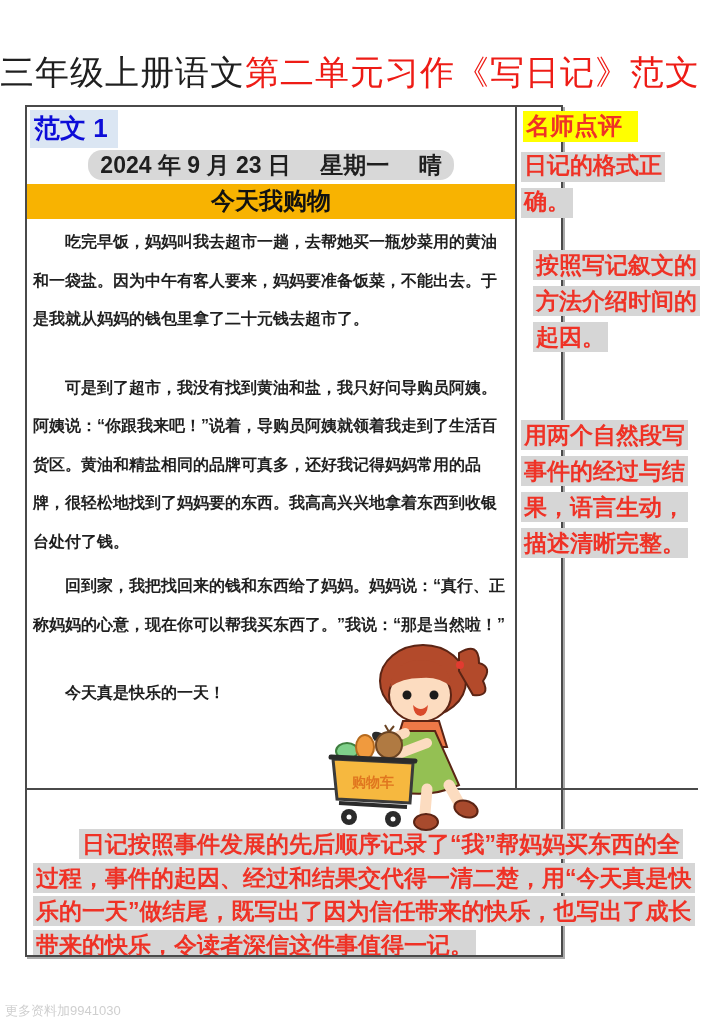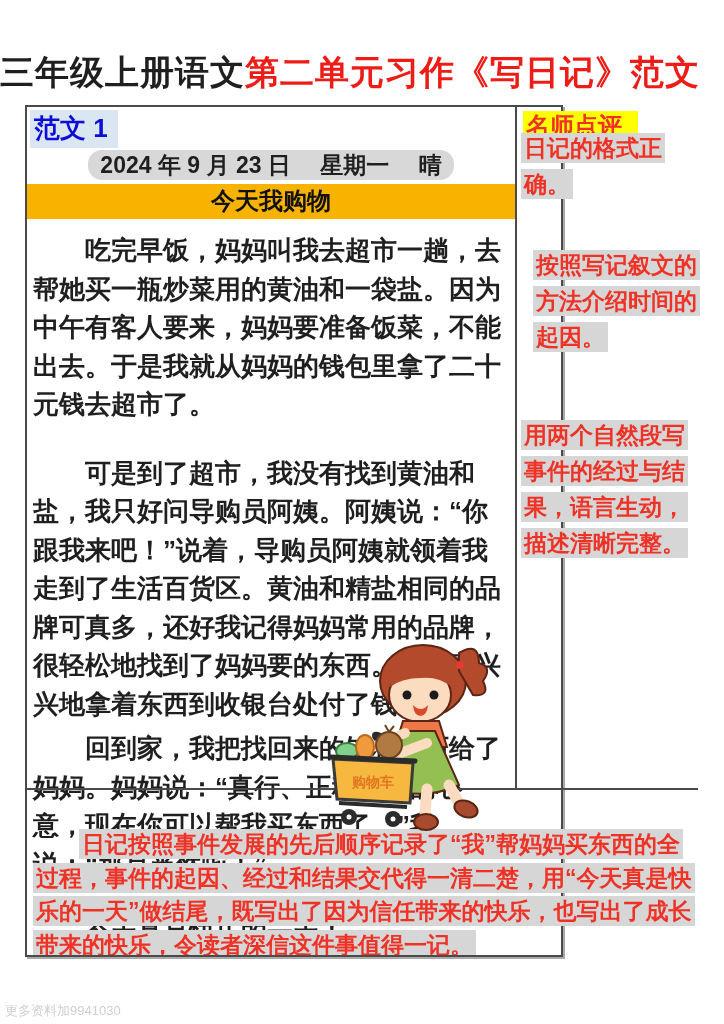--- a/index.html
+++ b/index.html
@@ -16,21 +16,21 @@
   }
   *{box-sizing:border-box;margin:0;padding:0;}
   html,body{width:724px;height:1024px;}
   body{
     position:relative;background:#ffffff;overflow:hidden;
     font-family:"Liberation Sans","DejaVu Sans",sans-serif;
     color:var(--body_text);
   }
   .page-title{
     position:absolute;top:50px;left:0;width:648px;text-align:right;
-    font-size:34px;font-weight:700;letter-spacing:1px;white-space:nowrap;
+    font-size:34px;font-weight:400;letter-spacing:1px;white-space:nowrap;
   }
   .page-title .t-red{color:var(--accent_red);}
   .sheet{
     position:absolute;left:25px;top:105px;width:538px;height:852px;
     border:2px solid var(--border_gray);background:#fff;
     box-shadow:2px 2px 0 #aaa;
   }
   .left-col{
     position:absolute;left:0;top:0;width:490px;height:681px;
     border-right:2px solid var(--border_gray);
@@ -40,39 +40,39 @@
     background:var(--label_blue_bg);color:var(--label_blue);
     font-size:26px;font-weight:bold;padding:1px 10px 2px 4px;
   }
   .date-row{margin-top:43px;text-align:center;font-size:23px;font-weight:600;}
   .date-row .hl-date{background:var(--date_bg);padding:2px 12px;border-radius:14px;}
   .essay-title-bar{
     margin-top:3px;background:var(--essay_title_bg);
     text-align:center;font-size:24px;font-weight:bold;color:#111;
     padding:1px 14px 2px;
   }
-  .essay-body{padding:4px 10px 0 6px;font-size:26px;line-height:38.5px;font-weight:600;margin-top:8px;}
+  .essay-body{padding:4px 10px 0 6px;font-size:16px;line-height:38.5px;font-weight:600;}
   .essay-body p{text-indent:2em;}
   .gap-md{margin-top:30px;}
   .gap-sm{margin-top:6px;}
   .right-col{position:absolute;left:492px;top:0;width:181px;height:681px;}
   .hl-yellow{
     background:var(--highlight_yellow);color:var(--comment_red);
     font-weight:bold;padding:2px 16px 3px 3px;font-family:Liberation Serif, serif;
   }
   .comment-header{position:absolute;left:4px;top:3px;font-size:24px;}
   .comment{
     position:absolute;left:2px;right:2px;
     font-size:23px;line-height:36px;font-weight:600;color:var(--comment_red);
   }
   .hl-gray{
     background:var(--comment_bg);padding:2px 3px;
     -webkit-box-decoration-break:clone;box-decoration-break:clone;
   }
-  .c1{top:23px;}
+  .c1{top:42px;font-family:Liberation Mono, monospace;}
   .c2{top:140px;margin-left:12px;}
   .c3{top:310px;}
   .c4{top:562px;}
   .bottom-sec{
     position:absolute;left:0;top:681px;width:671px;height:167px;
     border-top:2px solid var(--border_gray);overflow:hidden;
   }
   .analysis-header{font-size:25px;}
   .analysis-head-row{position:absolute;left:4px;top:2px;}
   .analysis-text{

